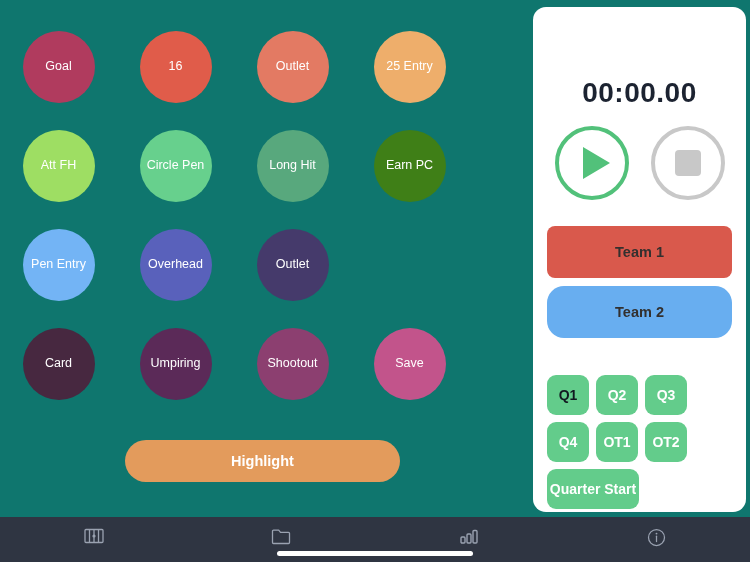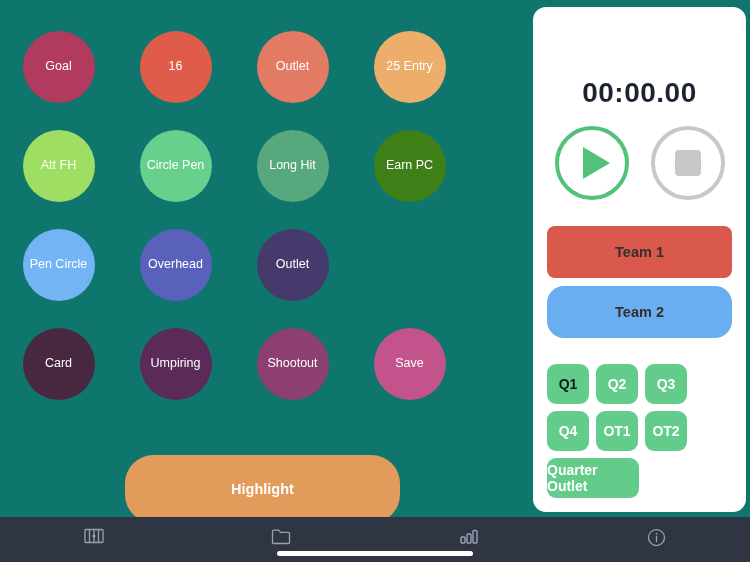--- a/index.html
+++ b/index.html
@@ -48,22 +48,22 @@
     text-align: center;
     line-height: 1.1;
     padding: 0 4px;
     cursor: pointer;
     user-select: none;
   }
 
   
   #highlight-button {
     position: absolute;
-    left: 125px; top: 455px;
-    width: 275px; height: 68px;
+    left: 125px; top: 440px;
+    width: 275px; height: 42px;
     border-radius: 28.5px;
     display: flex;
     align-items: center;
     justify-content: center;
     color: #ffffff;
     font-size: 14.5px;
     font-weight: bold;
     cursor: pointer;
     user-select: none;
   }
@@ -129,21 +129,21 @@
     font-weight: bold;
     color: #33302f;
     cursor: pointer;
     user-select: none;
   }
   #team-1-button { top: 219px; background: #d9594c; }
   #team-2-button { top: 279px; background: #68aef0; border-radius: 17px; }
 
   #period-grid {
     position: absolute;
-    left: 14px; top: 357px;
+    left: 14px; top: 368px;
     width: 185px;
     display: flex;
     flex-wrap: wrap;
     gap: 7px;
   }
   .period-button {
     height: 40px;
     background: #63cc8b;
     border-radius: 9px;
     display: flex;
@@ -216,21 +216,21 @@
       <div class="circle-cell">
         <div class="circle-btn" style="background-color: rgb(88, 168, 125);">Long Hit</div>
       </div>
       <div class="circle-cell">
         <div class="circle-btn" style="background-color: rgb(63, 127, 23);">Earn PC</div>
       </div>
     </div>
 
     <div class="circle-row r2">
       <div class="circle-cell">
-        <div class="circle-btn" style="background-color: rgb(115, 180, 245);">Pen Circle</div>
+        <div class="circle-btn" style="background-color: rgb(115, 180, 245);">Pen Entry</div>
       </div>
       <div class="circle-cell">
         <div class="circle-btn" style="background-color: rgb(89, 97, 187);">Overhead</div>
       </div>
       <div class="circle-cell">
         <div class="circle-btn" style="background-color: rgb(69, 58, 107);">Outlet</div>
       </div>
     </div>
 
     <div class="circle-row r3">
@@ -267,21 +267,21 @@
     <div class="team-button" id="team-1-button" style="background-color: rgb(217, 89, 76);">Team 1</div>
     <div class="team-button" id="team-2-button" style="background-color: rgb(104, 174, 240);">Team 2</div>
 
     <div id="period-grid">
       <div class="period-button w1 active" style="background-color: rgb(99, 204, 139);">Q1</div>
       <div class="period-button w1" style="background-color: rgb(99, 204, 139);">Q2</div>
       <div class="period-button w1" style="background-color: rgb(99, 204, 139);">Q3</div>
       <div class="period-button w1" style="background-color: rgb(99, 204, 139);">Q4</div>
       <div class="period-button w1" style="background-color: rgb(99, 204, 139);">OT1</div>
       <div class="period-button w1" style="background-color: rgb(99, 204, 139);">OT2</div>
-      <div class="period-button w3" style="background-color: rgb(99, 204, 139);">Quarter Outlet</div>
+      <div class="period-button w3" style="background-color: rgb(99, 204, 139);">Quarter Start</div>
     </div>
   </div>
 
   <div id="tab-bar" style="background-color: rgb(47, 53, 66);">
     <div class="tab-item">
       <span class="tab-icon">
         <svg width="20" height="16" viewBox="0 0 20 16" fill="none" stroke="currentColor" stroke-width="1.3">
           <rect x="1" y="1.5" width="18" height="13" rx="1"></rect>
           <line x1="5.5" y1="1.5" x2="5.5" y2="14.5"></line>
           <line x1="10" y1="1.5" x2="10" y2="14.5"></line>

